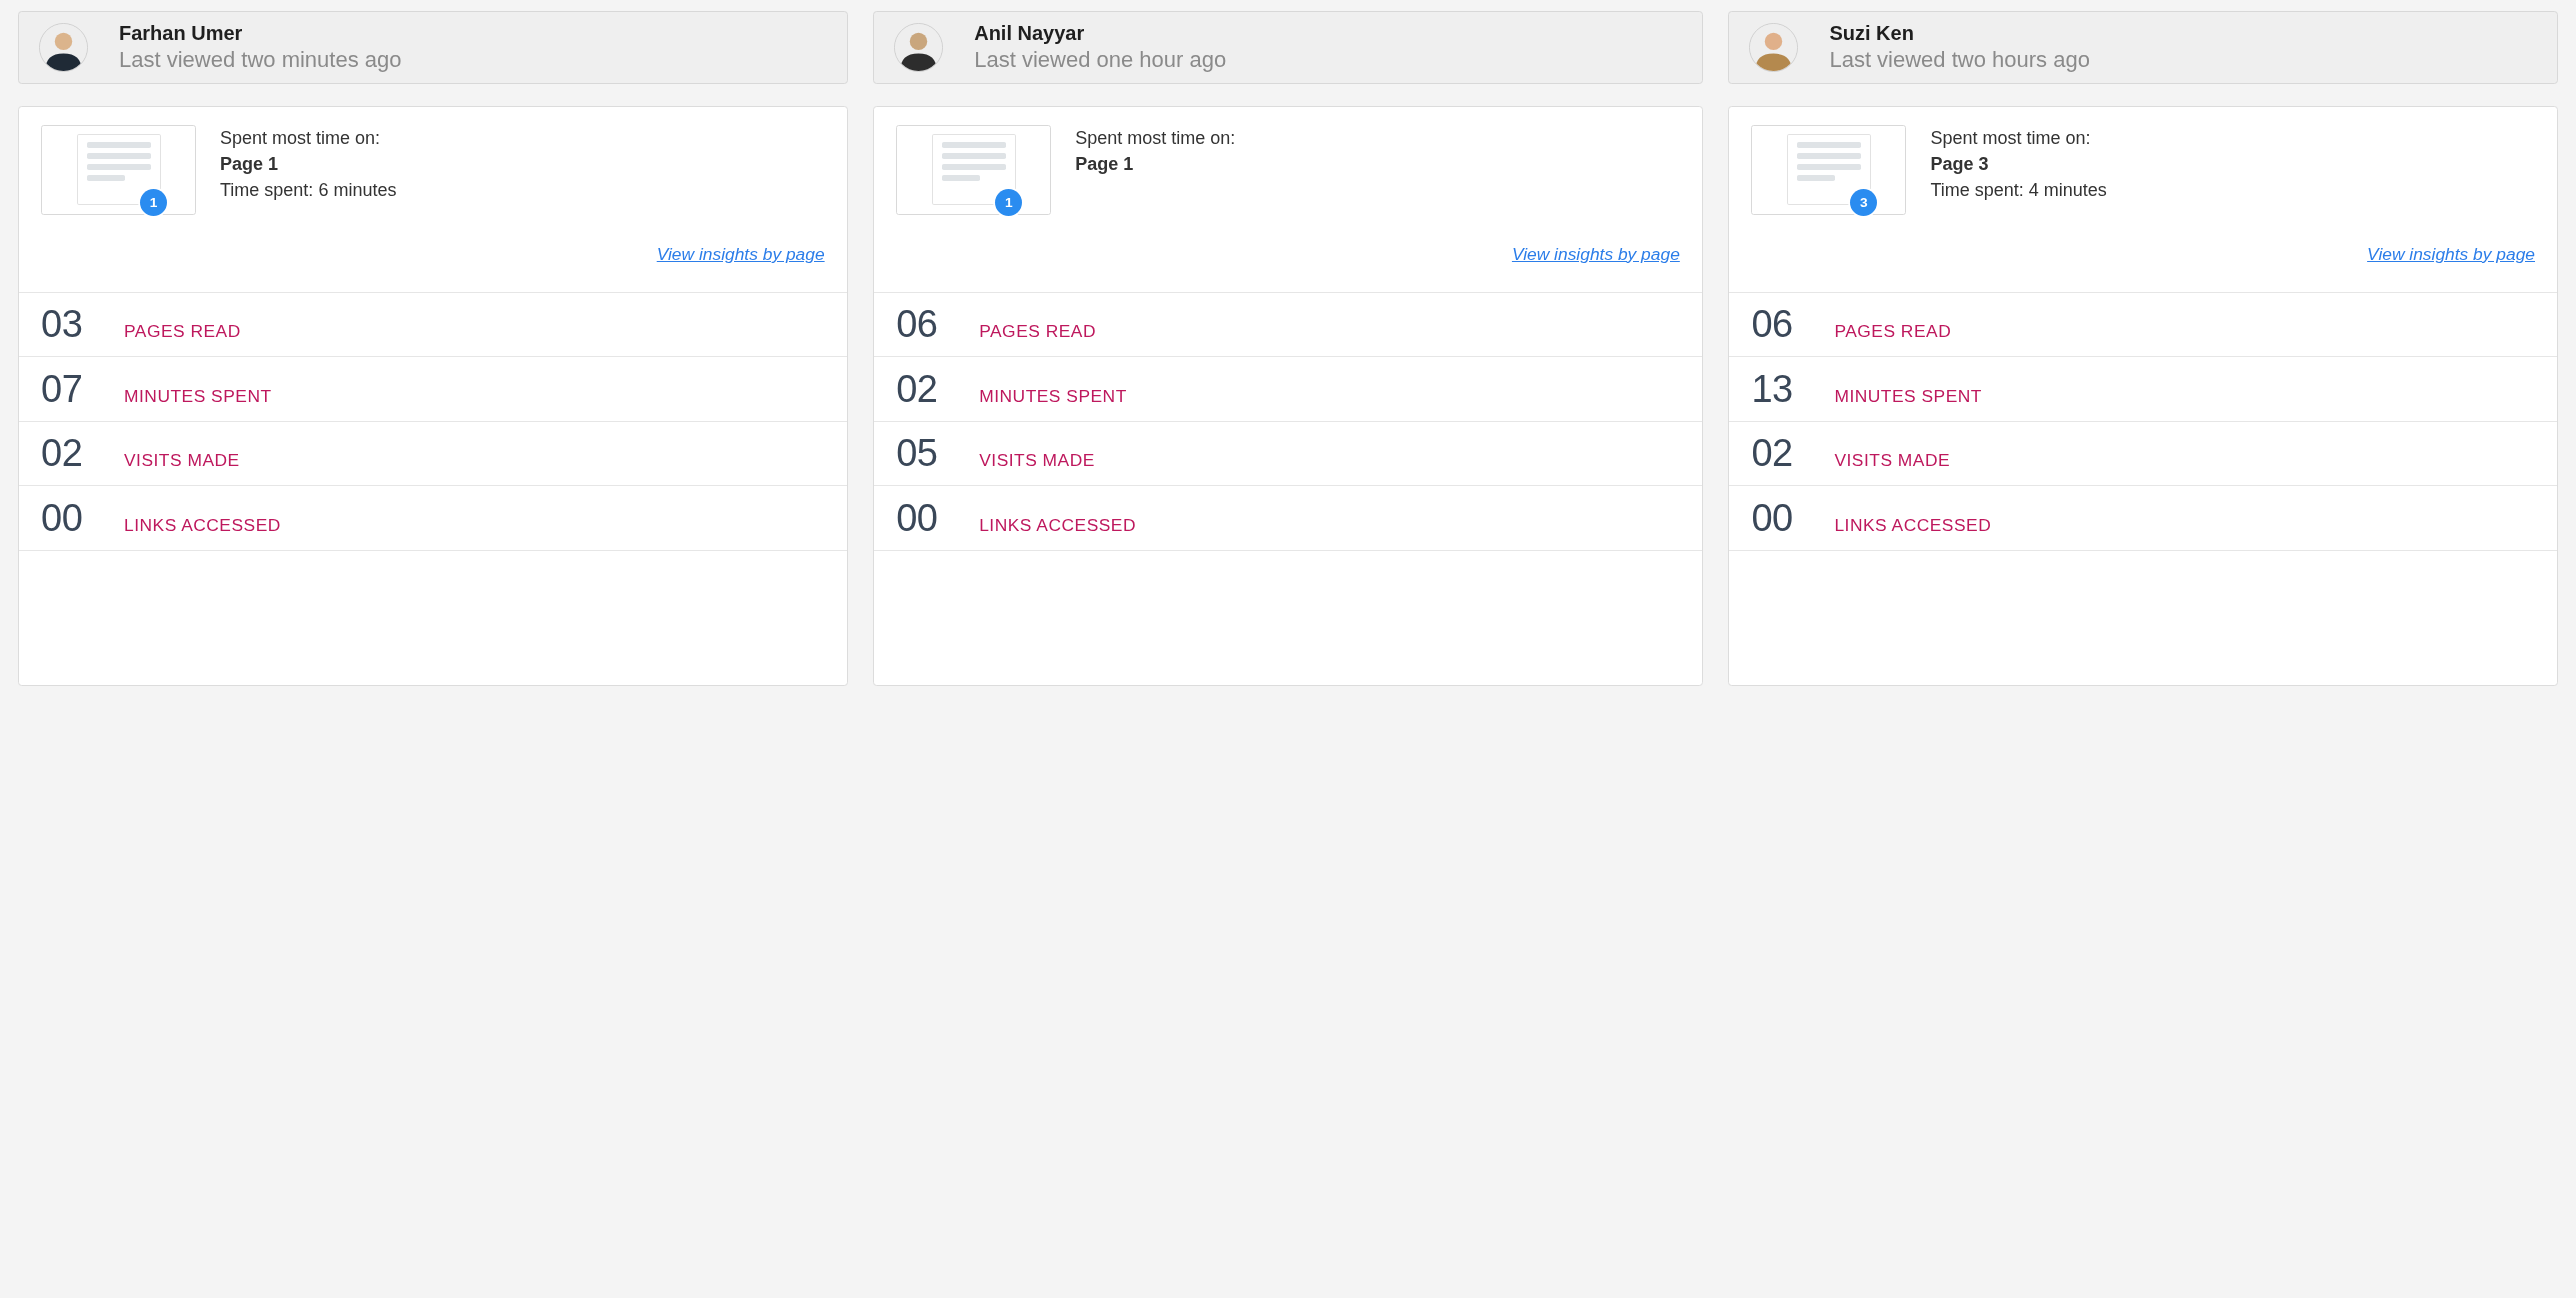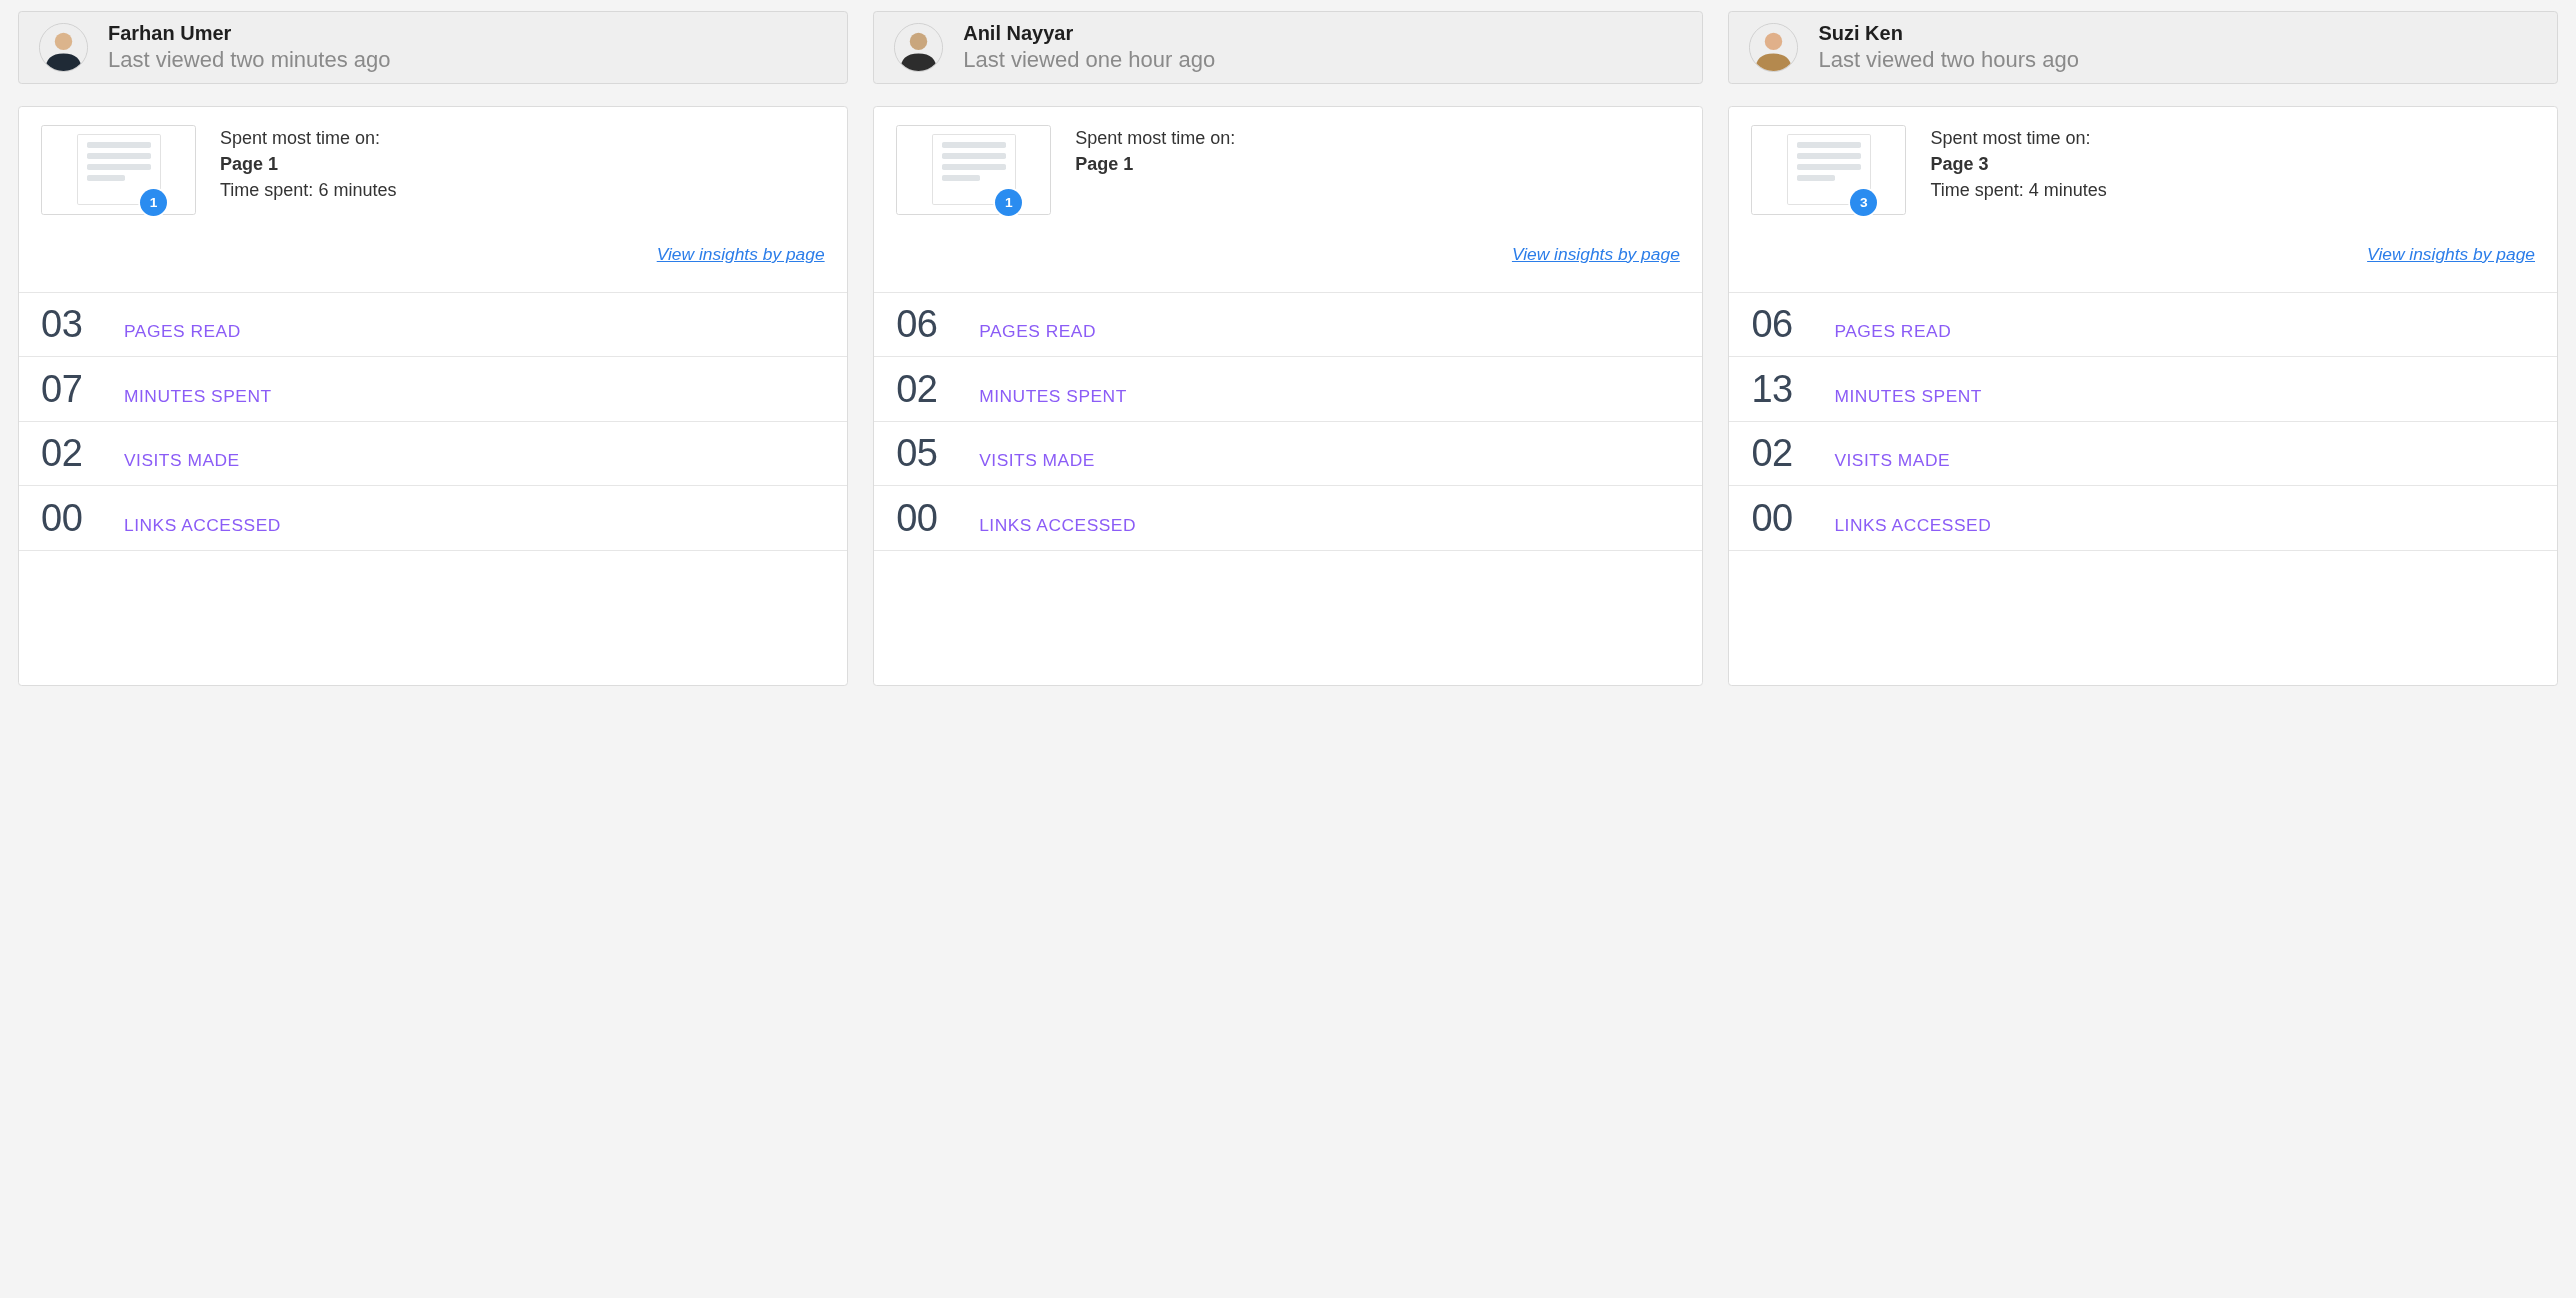--- a/index.html
+++ b/index.html
@@ -26,21 +26,21 @@
   .card{
     flex:1 1 0;
     display:flex;
     flex-direction:column;
     min-width:0;
   }
   
   .card-header{
     display:flex;
     align-items:center;
-    gap:20px;
+    gap:31px;
     background:var(--header-bg);
     border:0.9px solid #d8d8d8;
     border-radius:3.7px;
     padding:9px 20px;
   }
   .avatar{
     width:49px;height:49px;border-radius:50%;
     border:1.8px solid #cfcfcf;flex:0 0 49px;
     display:flex;align-items:flex-end;justify-content:center;overflow:hidden;
   }
@@ -99,21 +99,21 @@
   .stat-row{
     display:flex;align-items:baseline;gap:23px;
     padding:12.8px 22px;
     border-bottom:0.9px solid var(--border-light);
   }
   .stat-num{
     font-size:38px;line-height:1;font-weight:400;color:var(--text-mid);
     letter-spacing:-0.5px;min-width:60px;
   }
   .stat-label{
-    font-size:17.4px;color:#8b5cf6;letter-spacing:0.5px;
+    font-size:17.4px;color:#be185d;letter-spacing:0.5px;
   }
   .card-body .filler{flex:1 1 auto;}
 </style>
 </head>
 <body>
 
 <div class="board">
 
   <div class="card">
     <div class="card-header">

